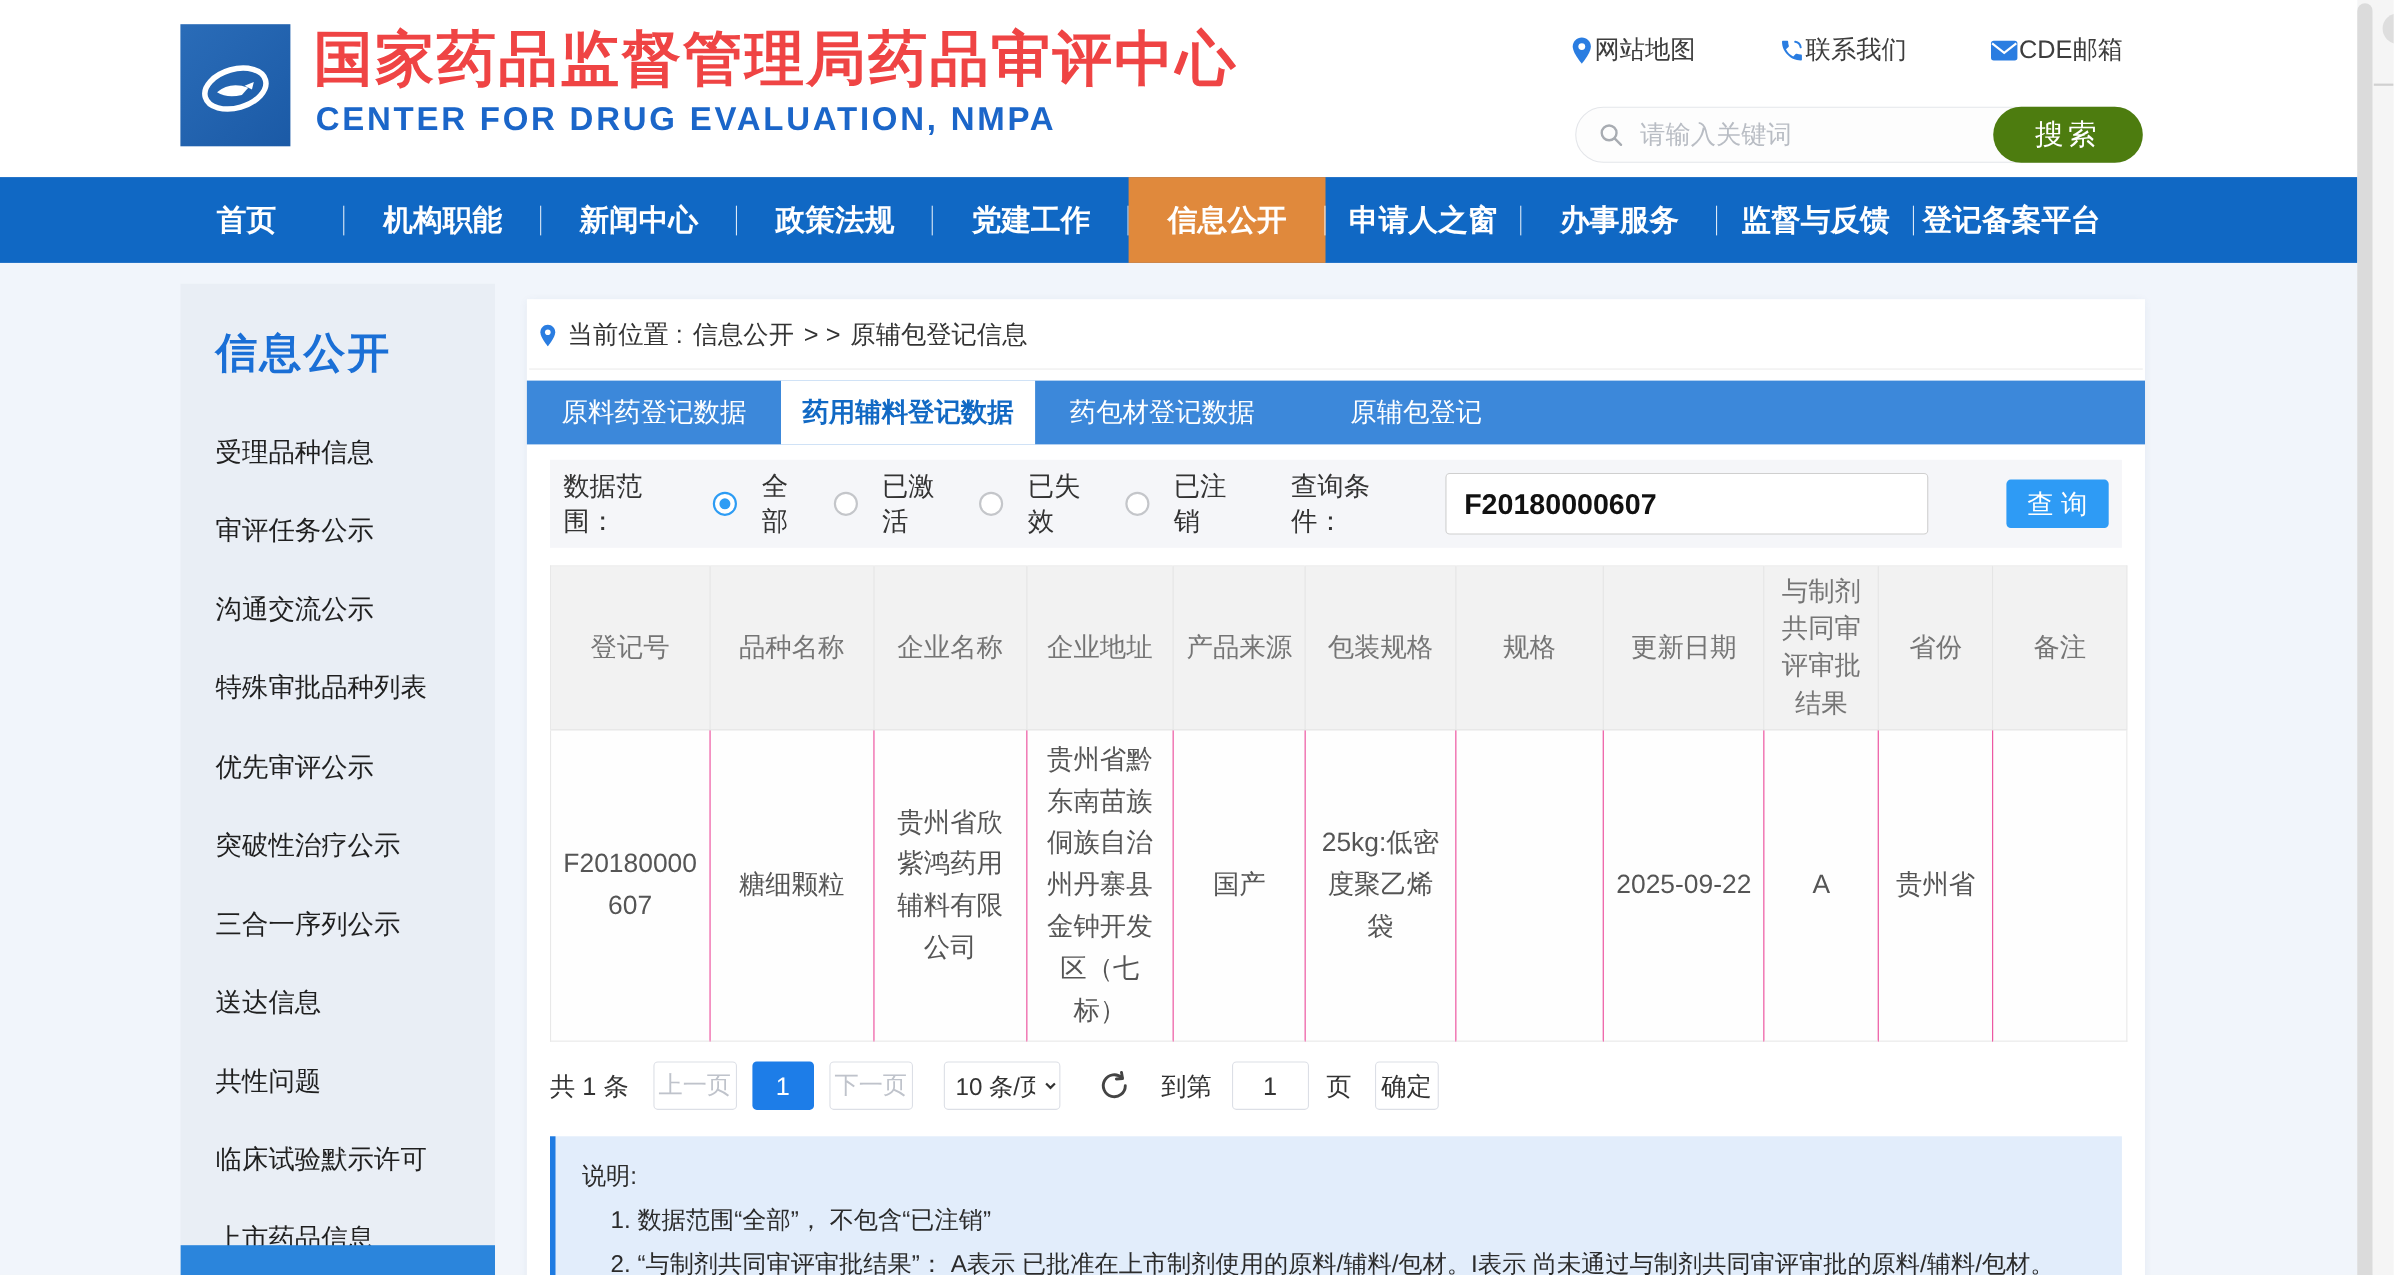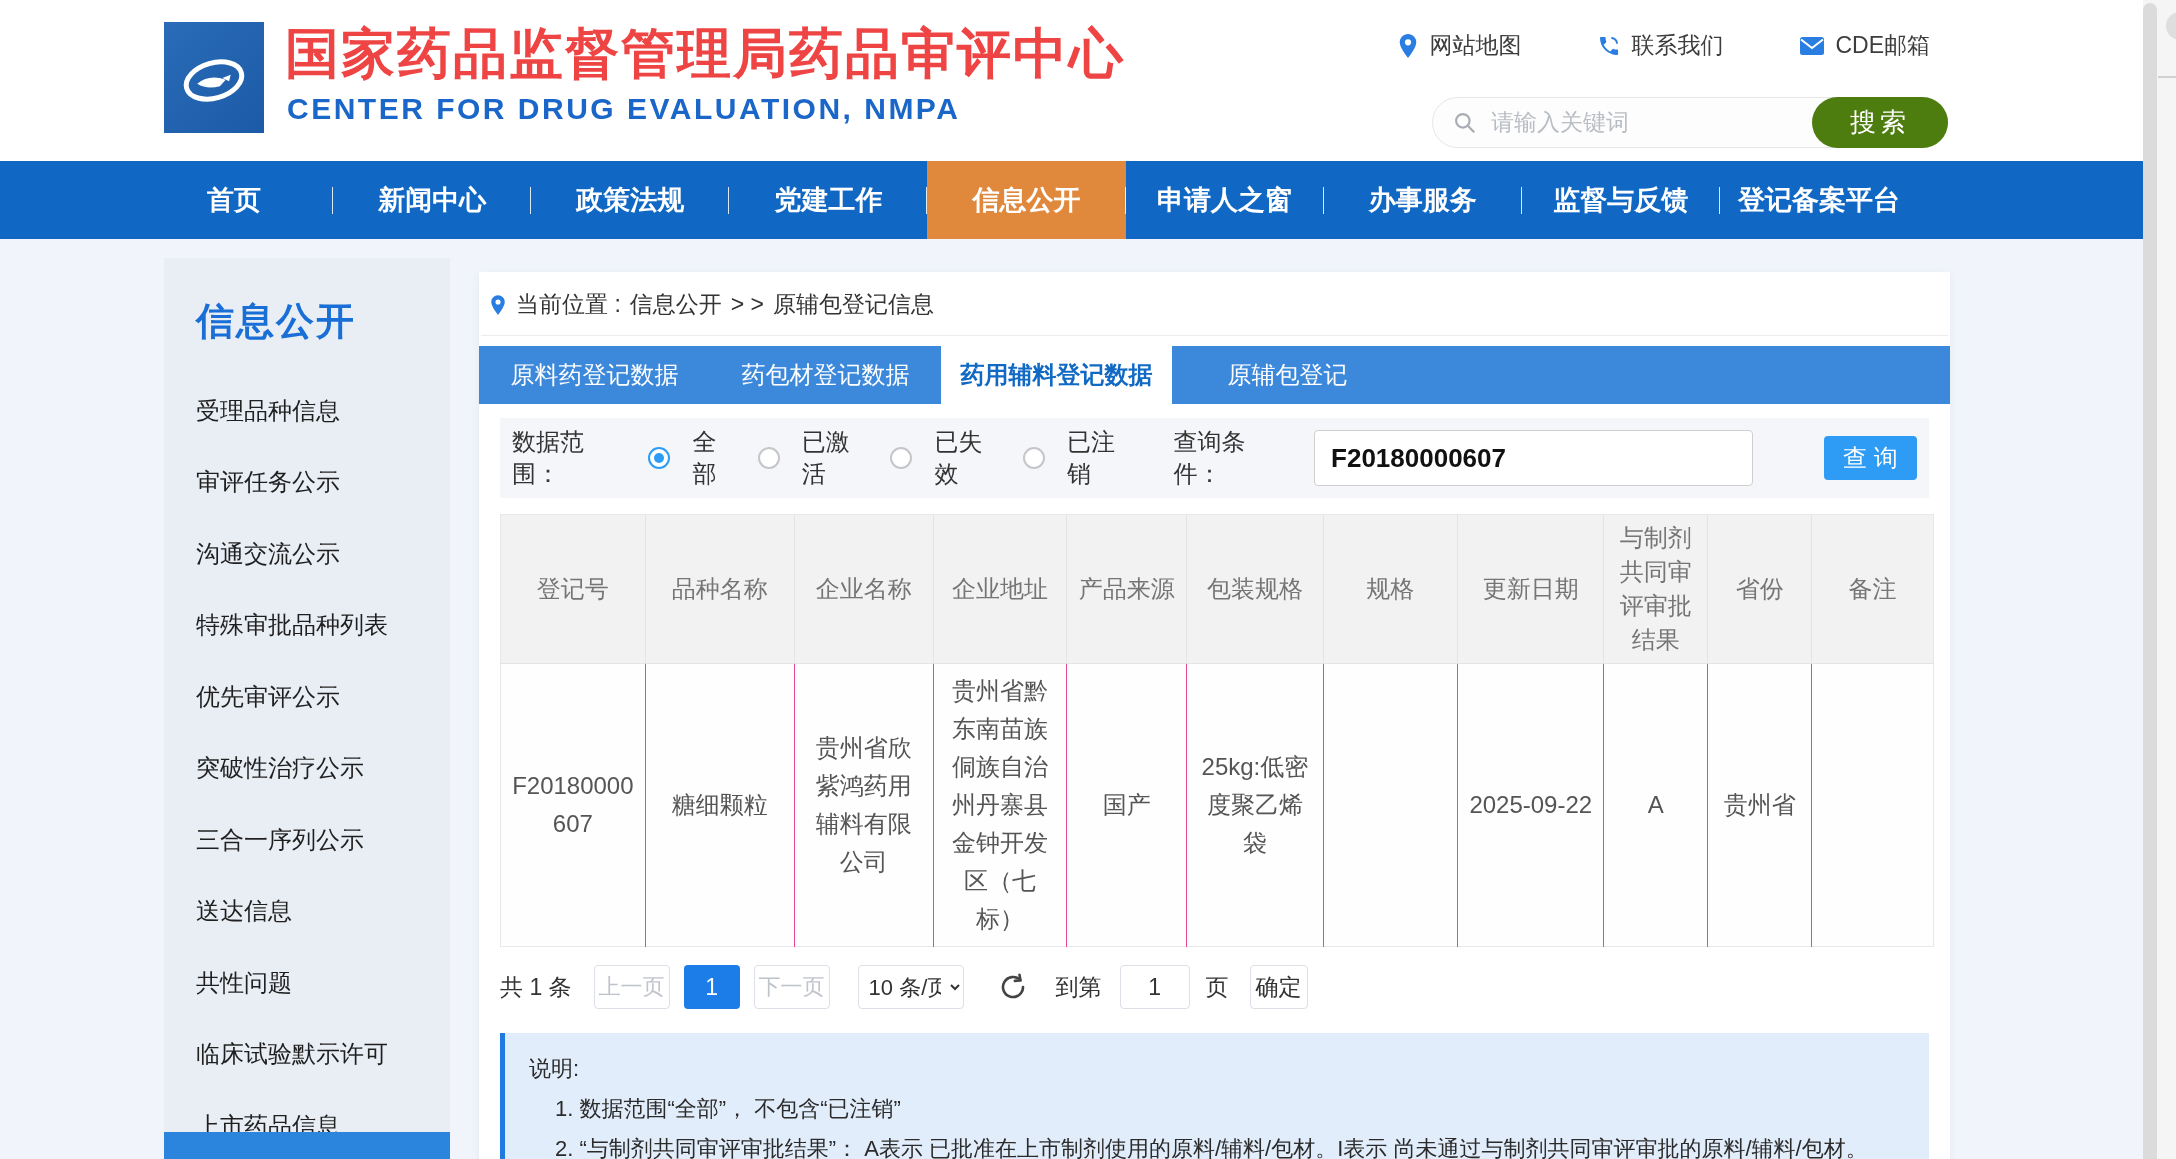--- a/index.html
+++ b/index.html
@@ -11,21 +11,21 @@
   .page { position:absolute; left:0; top:0; width:2143px; height:1159px; background:#F1F5FB; }
 
   
   .header { position:absolute; top:0; left:0; width:100%; height:161px; background:#FFFFFF; }
   .logo { position:absolute; left:164px; top:22px; width:100px; height:111px;
           background:linear-gradient(135deg,#2A6CB8,#1B5AA6); display:flex; align-items:center; justify-content:center; }
   .site-title { position:absolute; left:285px; top:18px; font-size:54px; font-weight:bold; color:#ef4444; letter-spacing:2px; white-space:nowrap; }
   .site-sub { position:absolute; left:287px; top:92px; font-size:30px; font-weight:bold; color:#1B66C9; letter-spacing:2.5px; white-space:nowrap; }
 
   .quick-links { position:absolute; top:30px; right:213px; display:flex; gap:76px; align-items:center; }
-  .quick-link { display:flex; align-items:center; gap:10px; font-size:23px; color:#3D3D3D; cursor:pointer; }
+  .quick-link { display:flex; align-items:center; gap:0; font-size:23px; color:#3D3D3D; cursor:pointer; }
 
   .search-wrap { position:absolute; left:1432px; top:97px; width:516px; height:51px; }
   .search-input { width:100%; height:51px; border:1px solid #E4E6EA; border-radius:26px; background:#FDFDFD;
                   padding:0 150px 0 58px; font-size:23px; color:#333; outline:none;
                   font-family:"Liberation Sans","DejaVu Sans",sans-serif; }
   .search-input::placeholder { color:#B9BDC4; }
   .search-mag { position:absolute; left:20px; top:13px; }
   .search-btn { position:absolute; right:0; top:0; width:136px; height:51px; border:none; border-radius:26px;
                 background:#4d7c0f; color:#fff; font-size:26px; cursor:pointer; letter-spacing:4px;
                 font-family:"Liberation Sans","DejaVu Sans",sans-serif; }
@@ -159,20 +159,21 @@
             <line x1="14.6" y1="14.6" x2="20" y2="20" stroke="#A8ACB2" stroke-width="2" stroke-linecap="round"></line>
           </svg>
       </span>
       <button class="search-btn">搜索</button>
     </div>
   </div>
 
   <div class="mainnav">
     <ul>
       <li>首页</li>
+      <li>机构职能</li>
       <li>新闻中心</li>
       <li>政策法规</li>
       <li>党建工作</li>
       <li class="active">信息公开</li>
       <li>申请人之窗</li>
       <li>办事服务</li>
       <li>监督与反馈</li>
       <li>登记备案平台</li>
     </ul>
   </div>
@@ -205,22 +206,22 @@
           </svg>
       </span>
       <span>当前位置 :</span>
       <span>信息公开</span>
       <span>&gt; &gt;</span>
       <span>原辅包登记信息</span>
     </div>
 
     <div class="tabs">
       <div class="tab">原料药登记数据</div>
+      <div class="tab active">药用辅料登记数据</div>
       <div class="tab">药包材登记数据</div>
-      <div class="tab active">药用辅料登记数据</div>
       <div class="tab">原辅包登记</div>
     </div>
 
     <div class="filterbar">
       <span>数据范围：</span>
       <span class="radio-group">
         <span class="radio sel"></span>
         <span>全部</span>
       </span>
       <span class="radio-group">

